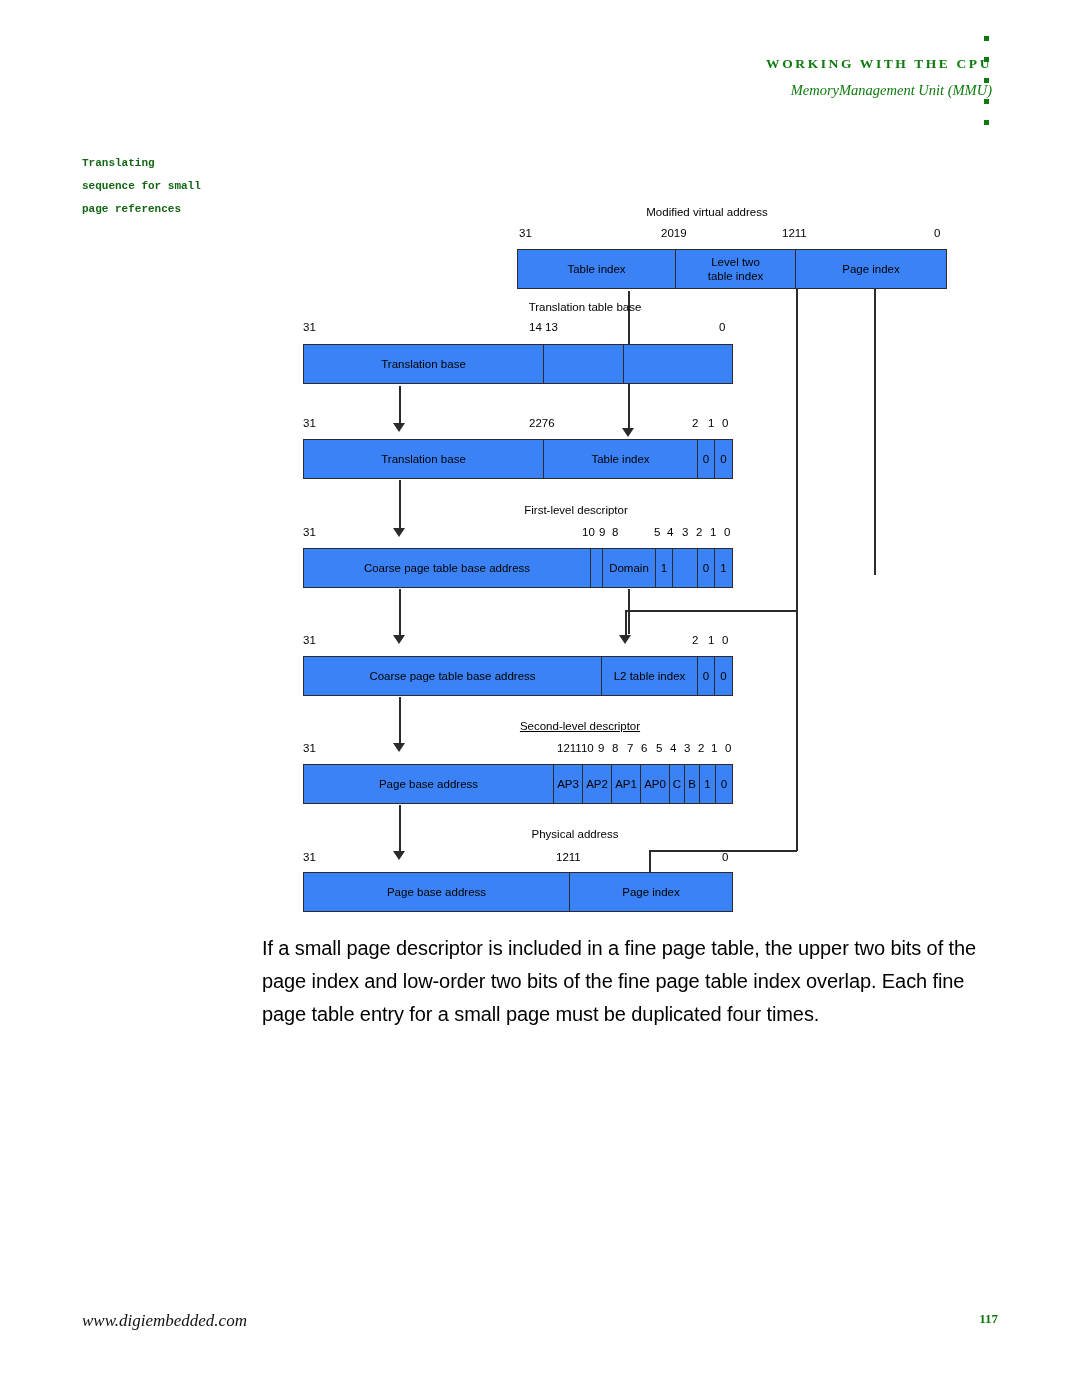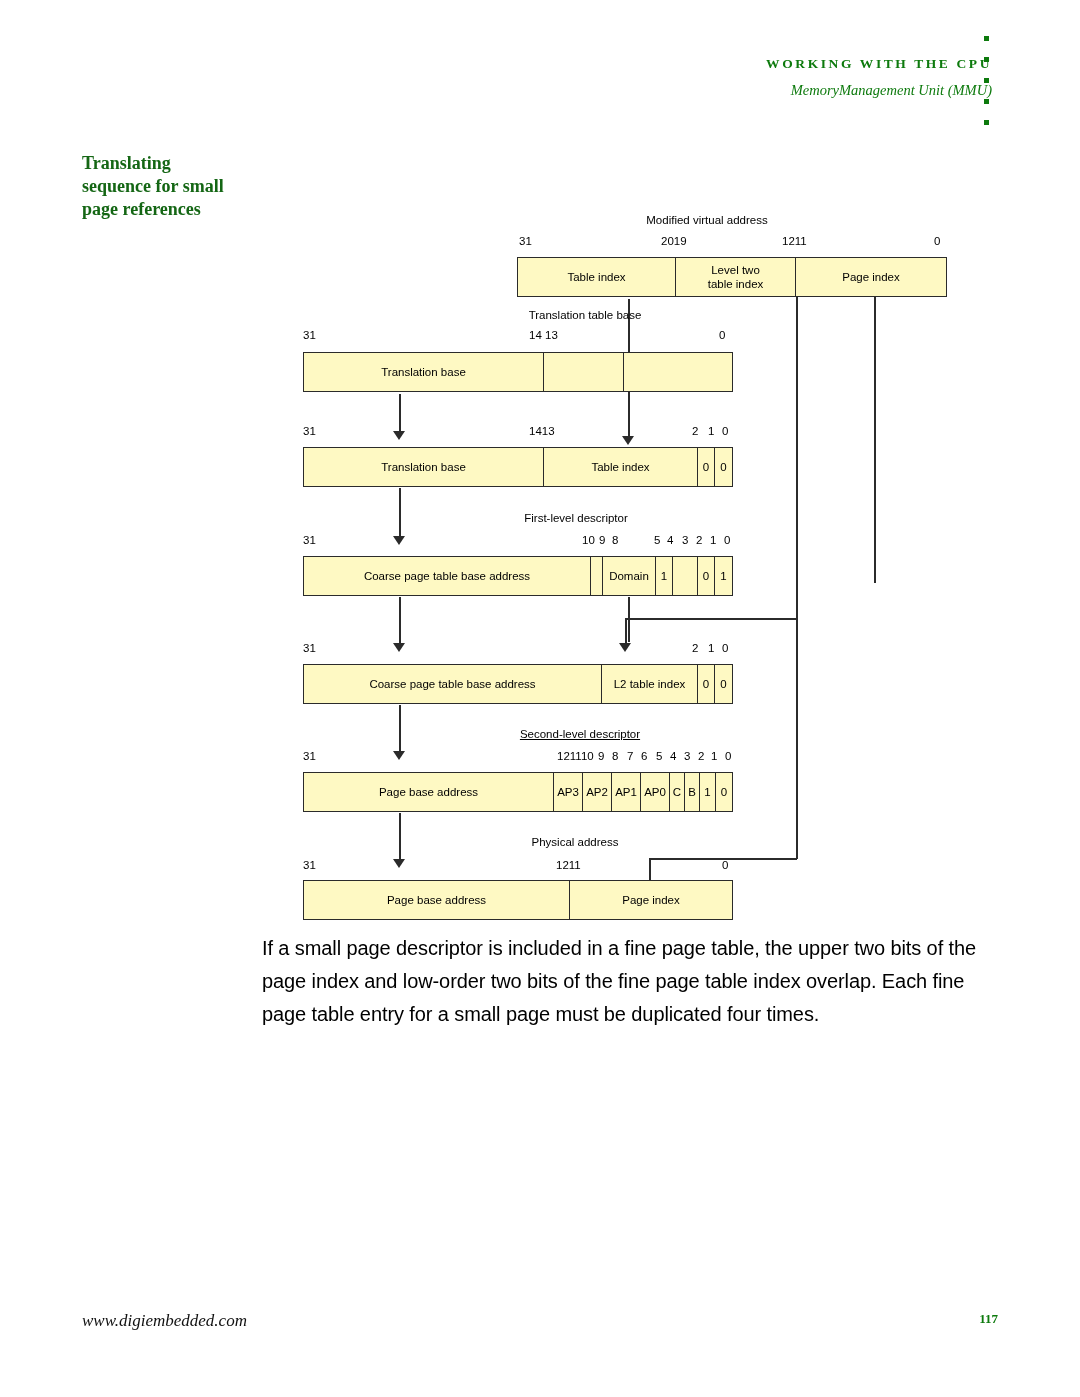--- a/index.html
+++ b/index.html
@@ -26,39 +26,39 @@
     font-style:italic; font-size:14.5px;
     color:#0d7a0d;
     text-align:right; white-space:nowrap;
   }
   .hdr-dots { position:absolute; left:984px; top:36px; }
   .hdr-dots i { display:block; width:5px; height:5px; background:#0d7a0d; margin-bottom:16px; }
 
   
   .sec-head {
     position:absolute; left:82px; top:152px; width:210px;
-    font-family:Liberation Serif, serif;
-    font-weight:bold; font-size:18px;
+    font-family:Liberation Mono, monospace;
+    font-weight:bold; font-size:11px;
     line-height:23px; color:#146614;
   }
 
   
-  #diagram { position:absolute; left:0; top:16px; width:972px; height:930px;padding-left:13px; }
+  #diagram { position:absolute; left:0; top:8px; width:972px; height:930px;padding-left:13px; }
 
   .cap {            
     position:absolute; font-size:11.5px; color:#000;
     white-space:nowrap; text-align:center;
   }
   .bitlbl {         
     position:absolute; font-size:11.5px; color:#000; white-space:nowrap;
   }
 
   .box {            
     position:absolute; box-sizing:border-box;
-    border:1.4px solid #2b2b2b; background:#fef9c3;
+    border:1.4px solid #2b2b2b; background:#3b82f6;
     height:40px; display:flex; align-items:stretch;
   }
   .cell {
     box-sizing:border-box;
     border-right:1.4px solid #2b2b2b;
     display:flex; align-items:center; justify-content:center;
     font-size:11.5px; color:#000; white-space:nowrap;
   }
   .cell:last-child { border-right:none; }
 
@@ -142,21 +142,21 @@
   <div class="box" style="left:303px; top:336px; width:430px;">
     <div class="cell" style="width:240px;">Translation base</div>
     <div class="cell" style="width:80px;"></div>
     <div class="cell" style="flex:1;"></div>
   </div>
 
   <div class="vline" style="left:399px; top:378px; height:40px;"></div>
   <div class="arrowhead" style="left:393px; top:415px;"></div>
 
   <div class="bitlbl" style="left:303px; top:409px;">31</div>
-  <div class="bitlbl" style="left:529px; top:409px;">1413</div>
+  <div class="bitlbl" style="left:529px; top:409px;">2276</div>
   <div class="bitlbl" style="left:692px; top:409px;">2</div>
   <div class="bitlbl" style="left:708px; top:409px;">1</div>
   <div class="bitlbl" style="left:722px; top:409px;">0</div>
 
   <div class="box" style="left:303px; top:431px; width:430px;">
     <div class="cell" style="width:240px;">Translation base</div>
     <div class="cell" style="flex:1;">Table index</div>
     <div class="cell" style="width:17px;">0</div>
     <div class="cell" style="width:17px;">0</div>
   </div>

